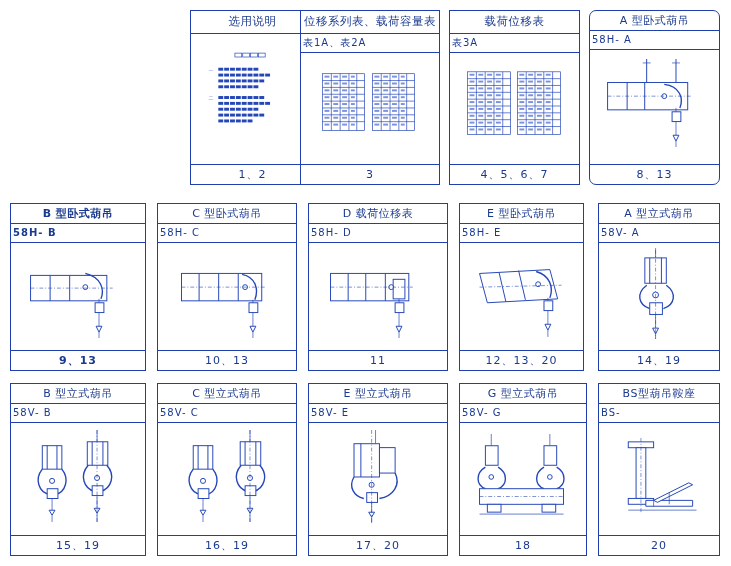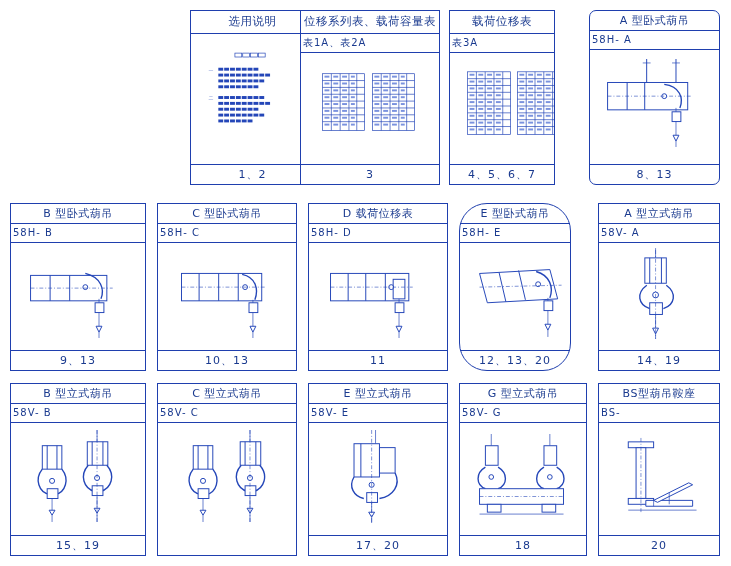--- a/index.html
+++ b/index.html
@@ -272,21 +272,21 @@
           <rect x="75" y="71" width="5" height="2"></rect>
             <rect x="84" y="71" width="5" height="2"></rect>
           <rect x="93" y="71" width="5" height="2"></rect>
             <rect x="102" y="71" width="4" height="2"></rect>
         </g>
       </svg>
     </div>
     <div class="ftr">3</div>
   </div>
 
-  <div class="card bigcard" style="left:449px; top:10px; width:106px; height:175px;">
+  <div class="card bigcard" style="left:449px; top:10px; width:131px; height:175px;">
     <div class="hdr">载荷位移表</div>
     <div class="hdr2">表3A</div>
     <div class="body">
       <svg viewBox="0 0 131 106" width="128" height="106">
         <g class="stroke thin">
           <rect x="18" y="18" width="44" height="64"></rect>
           <line x1="18" y1="25" x2="62" y2="25"></line>
             <line x1="18" y1="32" x2="62" y2="32"></line>
           <line x1="18" y1="39" x2="62" y2="39"></line>
             <line x1="18" y1="46" x2="62" y2="46"></line>
@@ -416,21 +416,21 @@
           <path d="M85 86 l3 6 l3 -6 z" class="fillw"></path>
           <line x1="88" y1="92" x2="88" y2="98" class="thin"></line>
 
           <line x1="18" y1="46" x2="105" y2="46" class="dash"></line>
         </g>
       </svg>
     </div>
     <div class="ftr">8、13</div>
   </div>
 
-  <div class="card" style="left:10px; top:203px; width:136px; height:168px;">
+  <div class="card" style="left:10px; top:203px; width:136px; height:168px;font-weight:bold;">
     <div class="hdr">B 型卧式葫吊</div>
     <div class="hdr2">58H- B</div>
     <div class="body">
       <svg viewBox="0 0 136 100" width="133" height="100">
         <g class="stroke med">
           <rect x="20" y="32" width="78" height="26" class="fillw"></rect>
           <line x1="40" y1="32" x2="40" y2="58"></line>
           <line x1="60" y1="32" x2="60" y2="58"></line>
           <path d="M76 30 C92 34 96 46 92 56" class="thick"></path>
           <circle cx="76" cy="44" r="2.5" class="fillw"></circle>
@@ -484,21 +484,21 @@
           <rect x="88" y="60" width="9" height="10" class="fillw"></rect>
           <path d="M89 84 l3 6 l3 -6 z" class="fillw"></path>
           <line x1="92" y1="90" x2="92" y2="96" class="thin"></line>
           <line x1="22" y1="44" x2="106" y2="44" class="dash"></line>
         </g>
       </svg>
     </div>
     <div class="ftr">11</div>
   </div>
 
-  <div class="card" style="left:459px; top:203px; width:112px; height:168px;border-radius:28px;">
+  <div class="card" style="left:459px; top:203px; width:125px; height:168px;">
     <div class="hdr">E 型卧式葫吊</div>
     <div class="hdr2">58H- E</div>
     <div class="body">
       <svg viewBox="0 0 128 100" width="125" height="100">
         <g class="stroke med">
           <path d="M20 30 L92 26 L100 56 L28 60 Z" class="fillw"></path>
           <line x1="40" y1="29" x2="47" y2="59"></line>
           <line x1="60" y1="27" x2="67" y2="57"></line>
           <path d="M78 28 C92 32 96 44 92 55" class="thick"></path>
           <circle cx="80" cy="41" r="2.5" class="fillw"></circle>
@@ -598,20 +598,21 @@
           <path d="M104 42 C113 52 109 66 97 69" class="thick"></path>
           <circle cx="94" cy="55" r="2.6" class="fillw"></circle>
           <rect x="89" y="63" width="11" height="10" class="fillw"></rect>
           <line x1="94" y1="73" x2="94" y2="86" class="thin"></line>
           <path d="M91 86 l3 5 l3 -5 z" class="fillw"></path>
           <line x1="94" y1="91" x2="94" y2="100" class="thin"></line>
           <line x1="94" y1="6" x2="94" y2="100" class="dash"></line>
         </g>
       </svg>
     </div>
+    <div class="ftr">16、19</div>
   </div>
 
   <div class="card" style="left:308px; top:383px; width:140px; height:173px;">
     <div class="hdr">E 型立式葫吊</div>
     <div class="hdr2">58V- E</div>
     <div class="body">
       <svg viewBox="0 0 140 106" width="137" height="106">
         <g class="stroke med">
           <line x1="68" y1="6" x2="68" y2="20" class="thin"></line>
           <rect x="46" y="20" width="26" height="34" class="fillw"></rect>

